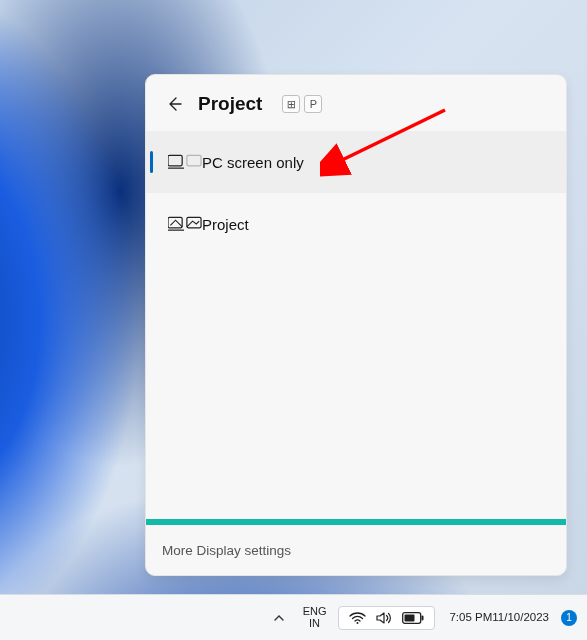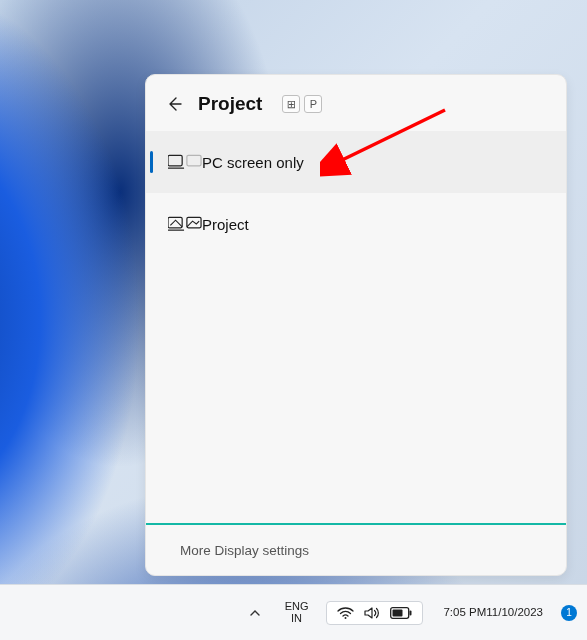--- a/index.html
+++ b/index.html
@@ -48,31 +48,31 @@
   }
   .option.selected { background:#eeeeee; }
   .option.selected::before {
     content:""; position:absolute; left:4px; top:50%; transform:translateY(-50%);
     width:3px; height:22px; background:#0067c0; border-radius:2px;
   }
   .opt-icon { width:34px; height:18px; display:flex; align-items:center; color:#222; flex:0 0 auto; }
   .opt-label { font-size:15px; color:#111; }
 
   .panel-footer {
-    border-top:2px solid #14b8a6;
-    padding: 16px 34px;
+    border-top:6px solid #14b8a6;
+    padding: 16px 16px;
   }
   .footer-link { font-size:13.5px; color:#555; }
 
   
   .taskbar {
-    position:absolute; left:0; right:0; bottom:0; height:56px;
+    position:absolute; left:0; right:0; bottom:0; height:46px;
     background:#f5f6f8; border-top:1px solid #d8dde3;
     display:flex; align-items:center; justify-content:flex-end;
-    padding: 0 10px 0 0; gap:12px;
+    padding: 0 10px 0 0; gap:6px;
   }
   .tray-chevron { width:24px; height:24px; display:flex; align-items:center; justify-content:center; color:#333; }
   .lang { display:flex; flex-direction:column; align-items:center; justify-content:center; line-height:1.05; font-size:11px; color:#222; padding:0 6px; }
   .status-pill {
     display:flex; align-items:center; gap:10px;
     padding:4px 10px; border:1px solid #d0d4da; border-radius:4px; background:#fff;
     color:#222;
   }
   .status-pill svg { display:block; }
   .clock { display:flex; flex-direction:row; align-items:flex-end; line-height:1.1; font-size:11.5px; color:#222; padding:0 4px 0 8px;}

